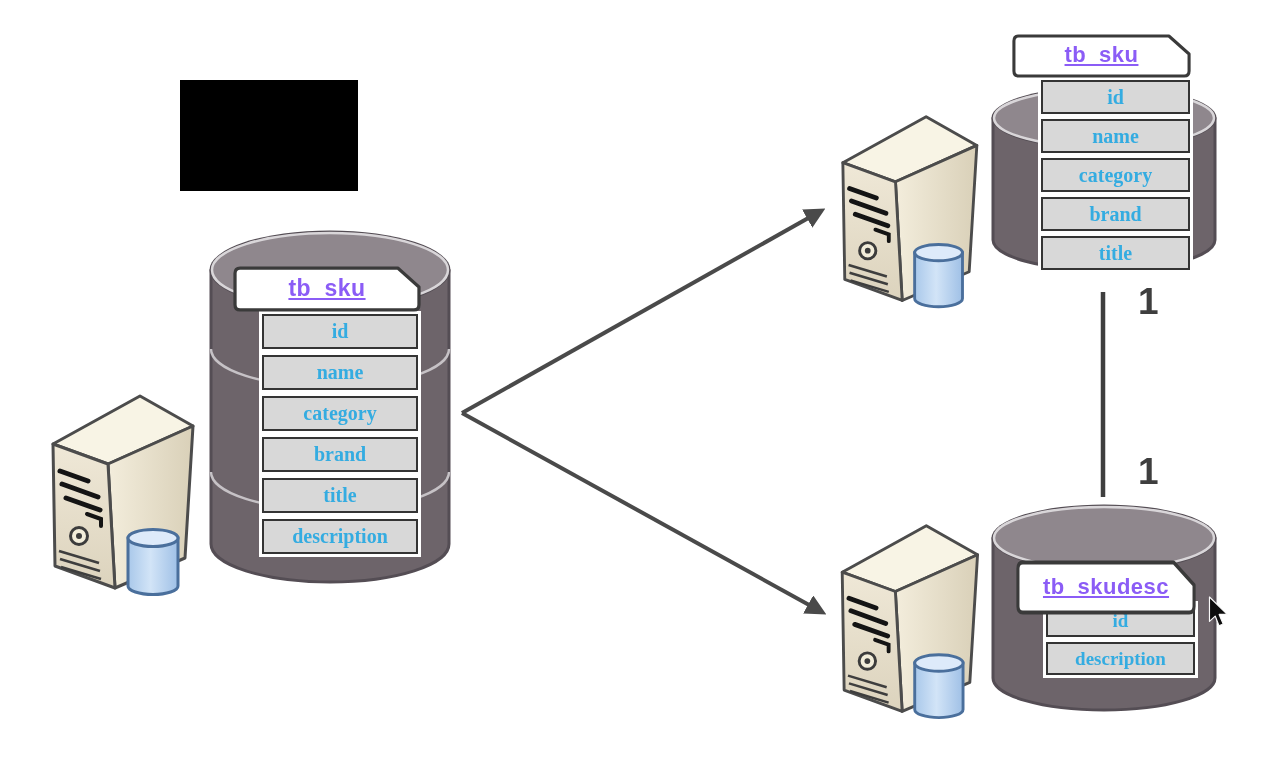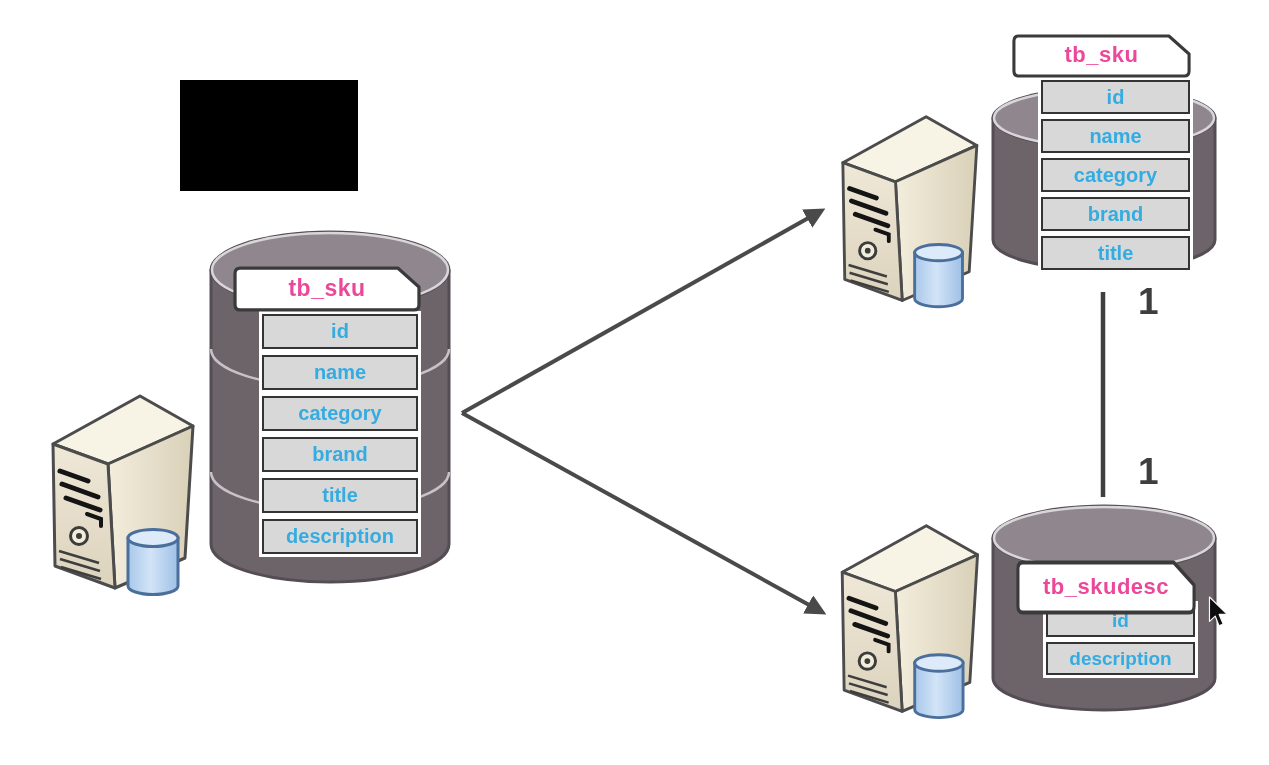--- a/index.html
+++ b/index.html
@@ -18,33 +18,33 @@
   .cyl-left{left:209px;top:229px;width:242px;height:358px;}
   .cyl-tr{left:991px;top:85px;width:226px;height:188px;}
   .cyl-br{left:991px;top:502px;width:226px;height:210px;}
 
   
   .thead{position:absolute;z-index:5;}
   .thead svg.hdr-svg{position:absolute;left:0;top:0;width:100%;height:100%;}
   .thead .hdr-text{
     position:absolute;left:0;top:0;width:100%;height:100%;
     display:flex;align-items:center;justify-content:center;
-    font-weight:bold;font-size:23px;color:#ec4899;letter-spacing:.5px;padding-bottom:2px;box-sizing:border-box;
+    font-weight:bold;font-size:23px;color:#8b5cf6;letter-spacing:.5px;padding-bottom:2px;box-sizing:border-box;text-decoration:underline;
   }
   .thead-left{left:233px;top:266px;width:188px;height:46px;}
   .thead-tr{left:1012px;top:34px;width:179px;height:44px;}
   .thead-br{left:1016px;top:560px;width:180px;height:55px;}
   .thead-tr .hdr-text,.thead-br .hdr-text{font-size:22px;}
 
   
   .frow{
     position:absolute;z-index:4;display:flex;align-items:center;justify-content:center;
     background:#d8d8d8;border:2.5px solid #343434;box-sizing:border-box;
     box-shadow:0 0 0 3px #ffffff;
-    font-weight:bold;font-size:20px;color:#34ace1;
+    font-weight:bold;font-size:20px;color:#34ace1;font-family:Liberation Serif, serif;
   }
   .rows-left .frow{left:262px;width:156px;height:35px;}
   .rows-tr   .frow{left:1041px;width:149px;height:34px;}
   .rows-br   .frow{left:1046px;width:149px;height:33px;font-size:19px;}
 
   
   .card-label{
     position:absolute;z-index:6;font-weight:bold;font-size:37px;color:#3e3e3e;line-height:1;
   }
   .card-top{left:1138px;top:283px;}

